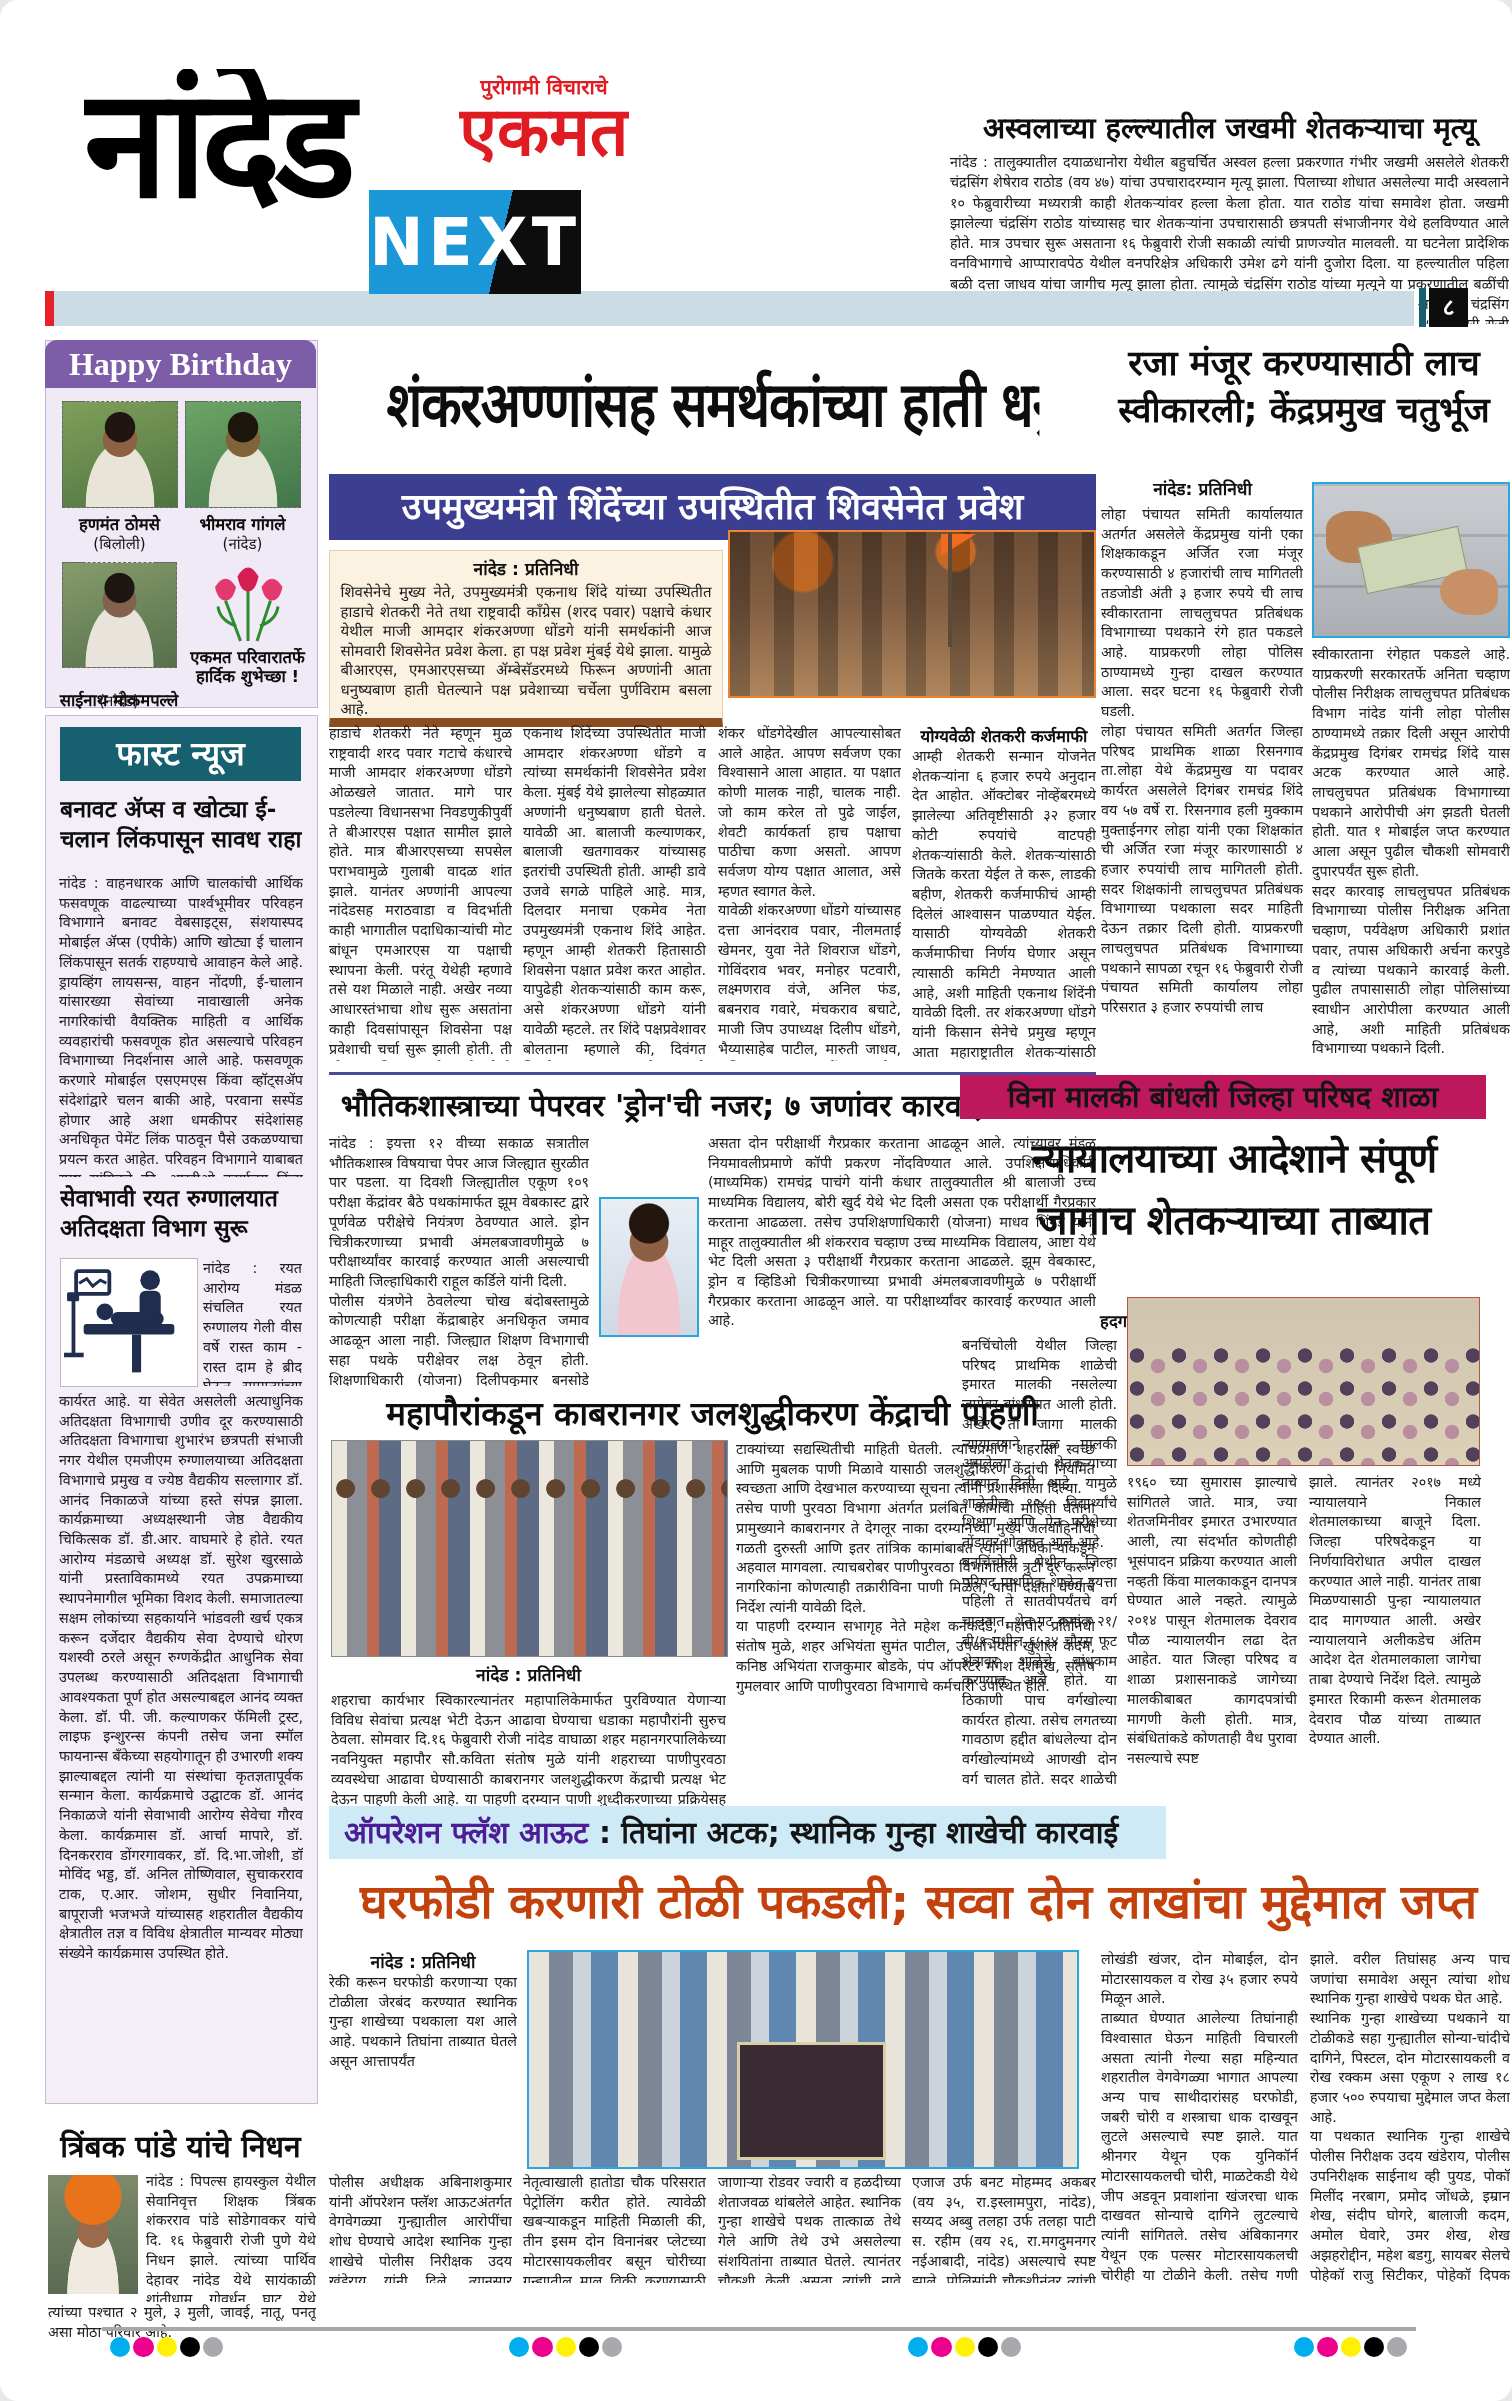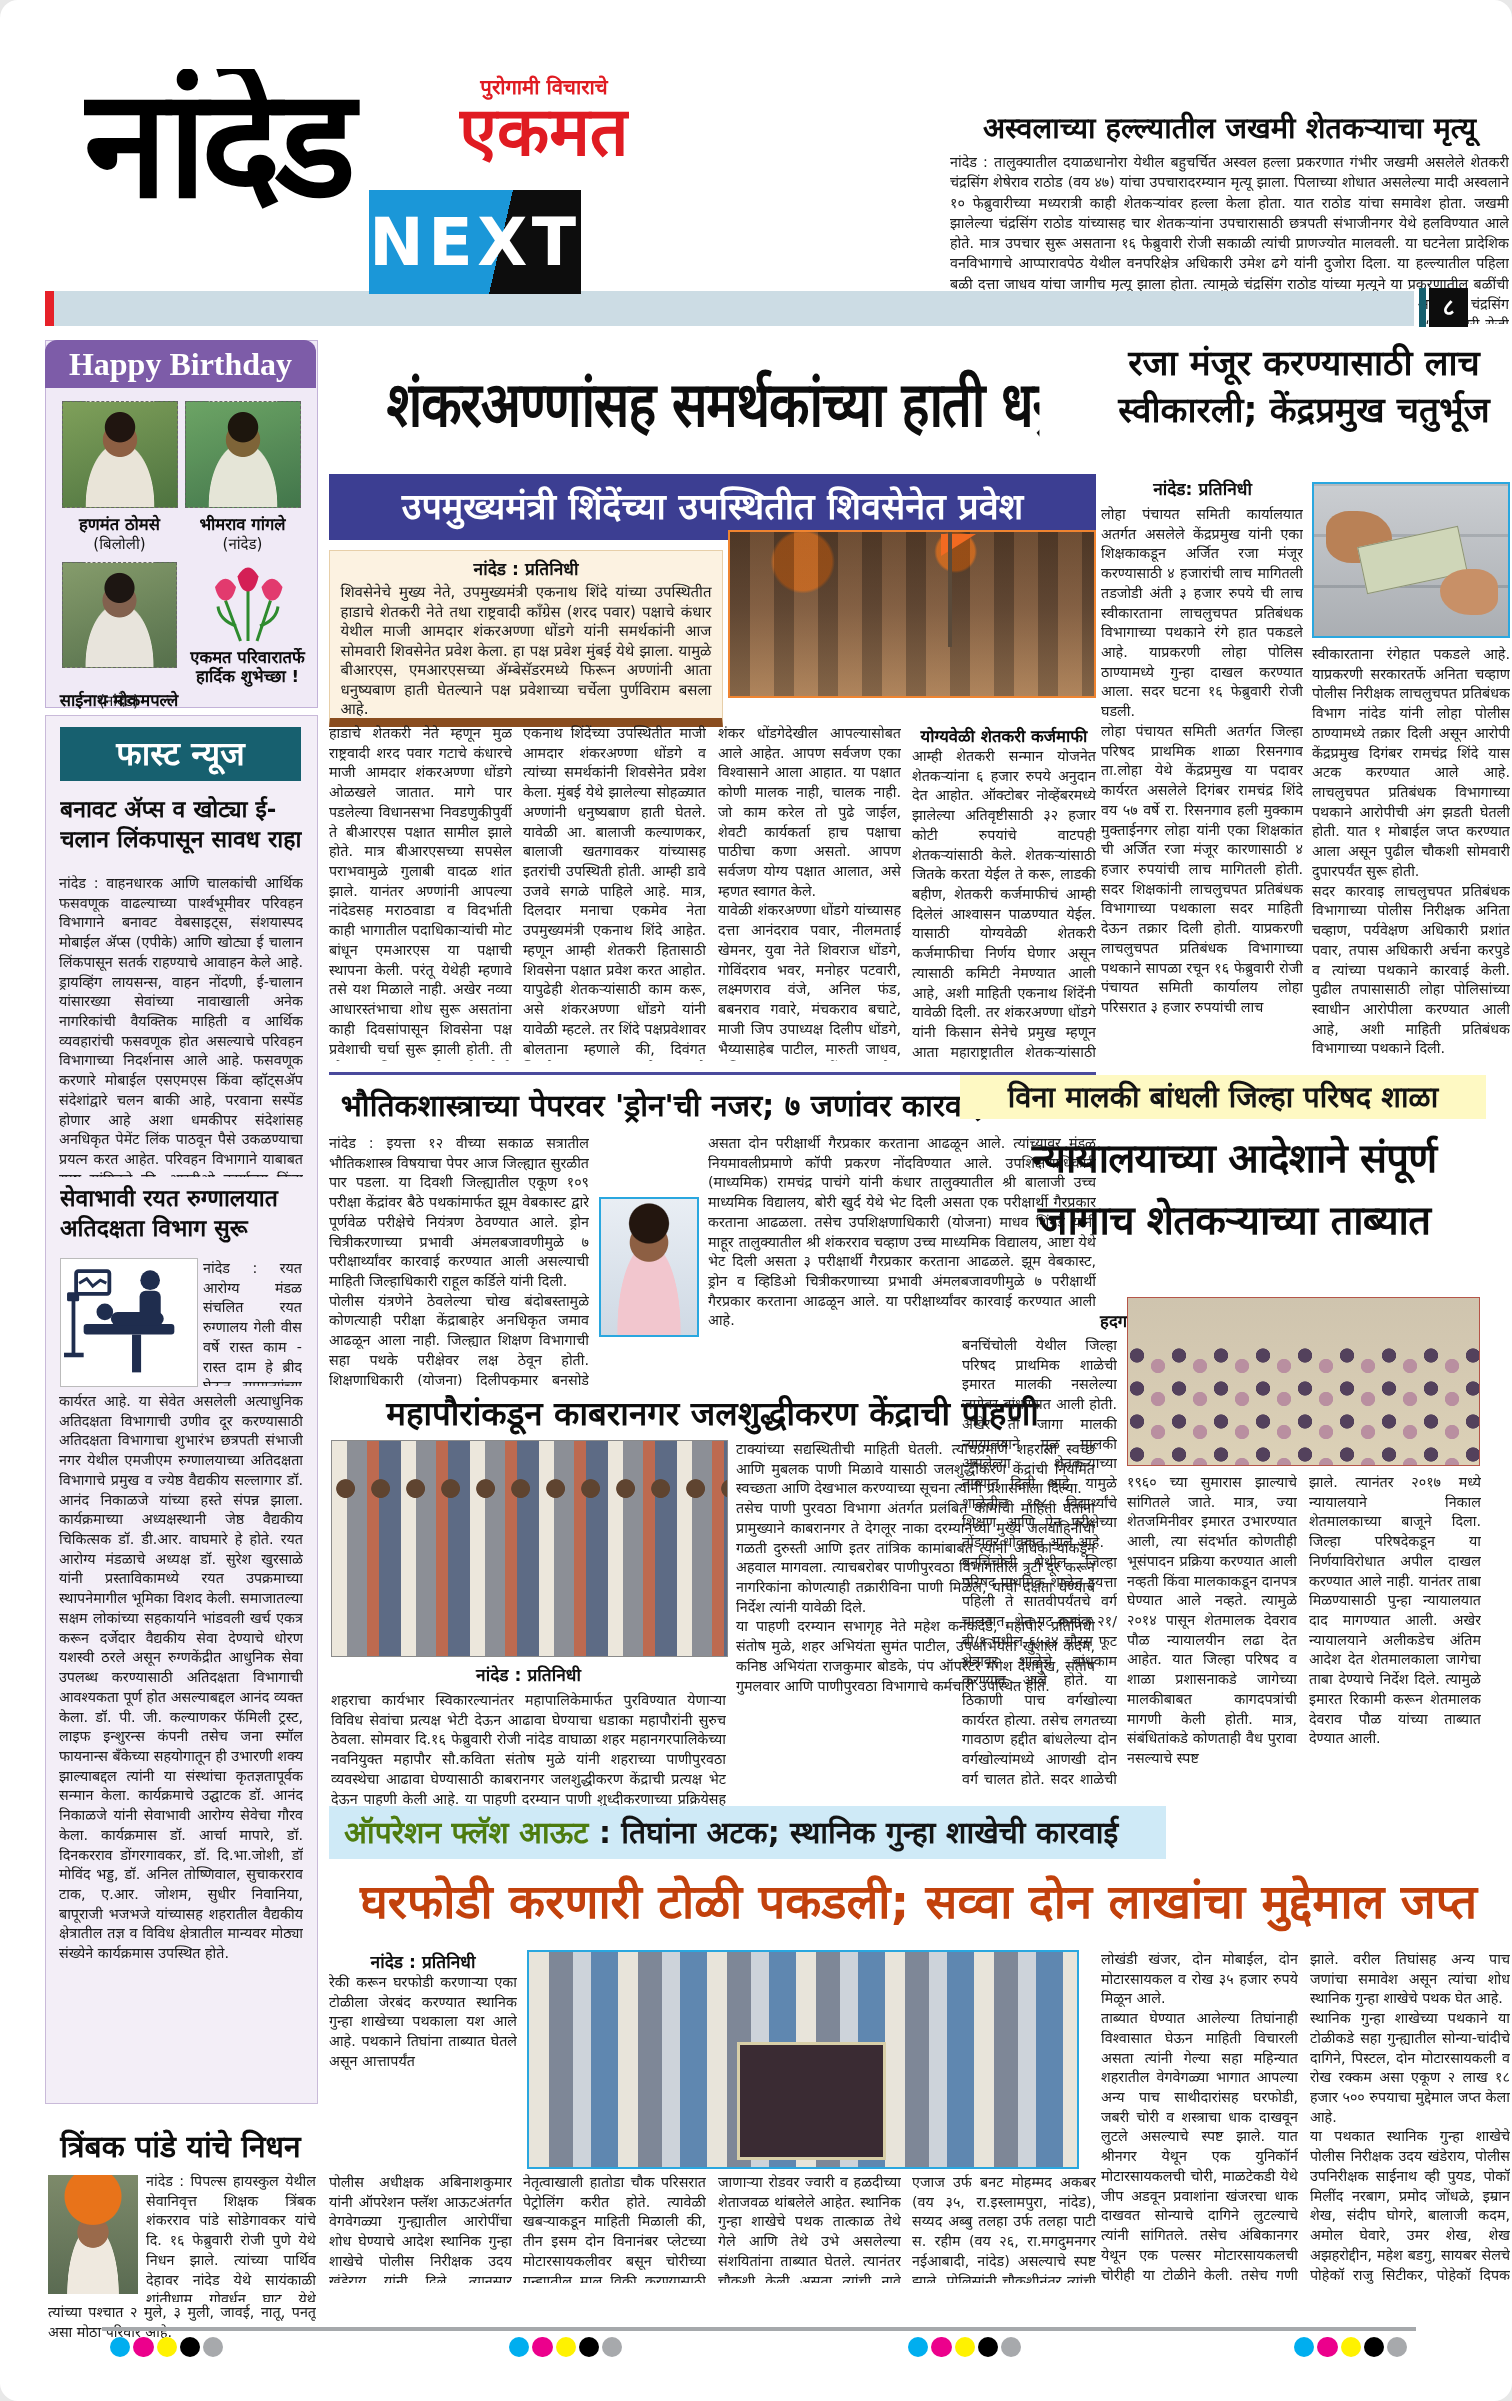--- a/index.html
+++ b/index.html
@@ -21,21 +21,21 @@
   .datebar{background:#ccdce4;}
   
   .bday{background:#f0eaf6;border:0.8px solid #c3b2d8;}
   .bdayhead{background:#7d5ca8;border-radius:12px 12px 0 0;color:#fff;
             font-family:"Liberation Serif",serif;font-weight:bold;font-size:32px;line-height:48px;}
   .fnbox{background:#f3eef7;border:0.8px solid #c9bad9;}
   .fnhead{background:#17606f;color:#fff;font-weight:800;font-size:33px;line-height:54px;}
   .creambox{background:#fcf2e1;border:0.8px solid #e7cfa9;border-bottom:9px solid #8a4d1f;}
   .bluebar{background:#3c3e92;color:#fff;font-weight:800;font-size:36px;line-height:66px;}
   .kicker{background:#cfeaf7;font-weight:800;font-size:30px;line-height:53px;}
-  .kicker .grn{color:#4d7c0f;}
+  .kicker .grn{color:#4c1d95;}
   .redhead{color:#c2410c;font-weight:900;font-size:47px;line-height:78px;}
   .rule{background:#4a4a9c;}
   .grayrule{background:#a5a8ab;}
   
   .ph{border:0.8px solid #8a8a8a;}
   .facephoto{border:0.8px dashed #666;background:
      radial-gradient(circle at 50% 24%, #201510 0 15%, transparent 16%),
      radial-gradient(circle at 50% 36%, #8d5f43 0 19%, transparent 20%),
      radial-gradient(ellipse at 50% 98%, #e9e4d8 0 42%, transparent 43%),
      linear-gradient(160deg,#7fa05a,#4e7340);}
@@ -226,21 +226,21 @@
   <div class="b t" style="left:1101px;top:505px;width:202px;height:560px;">लोहा पंचायत समिती कार्यालयात अतर्गत असलेले केंद्रप्रमुख यांनी एका शिक्षकाकडून अर्जित रजा मंजूर करण्यासाठी ४ हजारांची लाच मागितली तडजोडी अंती ३ हजार रुपये ची लाच स्वीकारताना लाचलुचपत प्रतिबंधक विभागाच्या पथकाने रंगे हात पकडले आहे. याप्रकरणी लोहा पोलिस ठाण्यामध्ये गुन्हा दाखल करण्यात आला. सदर घटना १६ फेब्रुवारी रोजी घडली.
 लोहा पंचायत समिती अतर्गत जिल्हा परिषद प्राथमिक शाळा रिसनगाव ता.लोहा येथे केंद्रप्रमुख या पदावर कार्यरत असलेले दिगंबर रामचंद्र शिंदे वय ५७ वर्षे रा. रिसनगाव हली मुक्काम मुक्ताईनगर लोहा यांनी एका शिक्षकांत ची अर्जित रजा मंजूर कारणासाठी ४ हजार रुपयांची लाच मागितली होती. सदर शिक्षकांनी लाचलुचपत प्रतिबंधक विभागाच्या पथकाला सदर माहिती देऊन तक्रार दिली होती. याप्रकरणी लाचलुचपत प्रतिबंधक विभागाच्या पथकाने सापळा रचून १६ फेब्रुवारी रोजी पंचायत समिती कार्यालय लोहा परिसरात ३ हजार रुपयांची लाच</div>
   <div class="b moneyphoto" style="left:1312px;top:482px;width:194px;height:152px;">
     <div class="hand1"></div>
     <div class="note"></div>
     <div class="hand2"></div>
   </div>
   <div class="b t" style="left:1312px;top:645px;width:198px;height:420px;">स्वीकारताना रंगेहात पकडले आहे. याप्रकरणी सरकारतर्फे अनिता चव्हाण पोलीस निरीक्षक लाचलुचपत प्रतिबंधक विभाग नांदेड यांनी लोहा पोलीस ठाण्यामध्ये तक्रार दिली असून आरोपी केंद्रप्रमुख दिगंबर रामचंद्र शिंदे यास अटक करण्यात आले आहे. लाचलुचपत प्रतिबंधक विभागाच्या पथकाने आरोपीची अंग झडती घेतली होती. यात १ मोबाईल जप्त करण्यात आला असून पुढील चौकशी सोमवारी दुपारपर्यंत सुरू होती.
 सदर कारवाइ लाचलुचपत प्रतिबंधक विभागाच्या पोलीस निरीक्षक अनिता चव्हाण, पर्यवेक्षण अधिकारी प्रशांत पवार, तपास अधिकारी अर्चना करपुडे व त्यांच्या पथकाने कारवाई केली. पुढील तपासासाठी लोहा पोलिसांच्या स्वाधीन आरोपीला करण्यात आली आहे, अशी माहिती प्रतिबंधक विभागाच्या पथकाने दिली.</div>
 
-  <div class="b ctr nw" style="left:960px;top:1075px;width:526px;height:44px;background:#fef9c3;font-weight:800;font-size:29px;line-height:44px;">विना मालकी बांधली जिल्हा परिषद शाळा</div>
+  <div class="b ctr nw" style="left:960px;top:1075px;width:526px;height:44px;background:#be185d;font-weight:800;font-size:29px;line-height:44px;">विना मालकी बांधली जिल्हा परिषद शाळा</div>
   <div class="b hl ctr" style="left:958px;top:1127px;width:552px;height:151px;font-size:40px;line-height:1.55;white-space:pre-line;letter-spacing:-0.8px;">न्यायालयाच्या आदेशाने संपूर्ण
 जागाच शेतकऱ्याच्या ताब्यात</div>
   <div class="b byline nw" style="left:996px;top:1309px;width:166px;text-align:right;font-size:16.6px;margin-left:48px;">हदगाव : प्रतिनिधी</div>
   <div class="b t" style="left:962px;top:1336px;width:155px;height:449px;">बनचिंचोली येथील जिल्हा परिषद प्राथमिक शाळेची इमारत मालकी नसलेल्या जागेवर बांधण्यात आली होती. अखेर ती जागा मालकी न्यायालयाने मूळ मालकी असलेल्या शेतकऱ्याच्या ताब्यात दिली आहे. यामुळे शाळेतील १२८ विद्यार्थ्यांचे शिक्षण आणि ऐन परीक्षेच्या तोंडावर धोक्यात आले आहे.
 बनचिंचोली येथील जिल्हा परिषद प्राथमिक शाळेत इयत्ता पहिली ते सातवीपर्यंतचे वर्ग चालतात. शेत गट क्रमांक २१/बी/१ मधील ६५३४ चौरस फूट क्षेत्रावर शाळेचे बांधकाम करण्यात आले होते. या ठिकाणी पाच वर्गखोल्या कार्यरत होत्या. तसेच लगतच्या गावठाण हद्दीत बांधलेल्या दोन वर्गखोल्यांमध्ये आणखी दोन वर्ग चालत होते. सदर शाळेची स्थापना सुमारे</div>
   <div class="b schoolphoto" style="left:1127px;top:1297px;width:351px;height:167px;">
     <div class="kids"></div>
   </div>
   <div class="b t" style="left:1127px;top:1473px;width:170px;height:312px;">१९६० च्या सुमारास झाल्याचे सांगितले जाते. मात्र, ज्या शेतजमिनीवर इमारत उभारण्यात आली, त्या संदर्भात कोणतीही भूसंपादन प्रक्रिया करण्यात आली नव्हती किंवा मालकाकडून दानपत्र घेण्यात आले नव्हते. त्यामुळे २०१४ पासून शेतमालक देवराव पौळ न्यायालयीन लढा देत आहेत. यात जिल्हा परिषद व शाळा प्रशासनाकडे जागेच्या मालकीबाबत कागदपत्रांची मागणी केली होती. मात्र, संबंधितांकडे कोणताही वैध पुरावा नसल्याचे स्पष्ट</div>
   <div class="b t" style="left:1309px;top:1473px;width:172px;height:312px;">झाले. त्यानंतर २०१७ मध्ये न्यायालयाने निकाल शेतमालकाच्या बाजूने दिला. जिल्हा परिषदेकडून या निर्णयाविरोधात अपील दाखल करण्यात आले नाही. यानंतर ताबा मिळण्यासाठी पुन्हा न्यायालयात दाद मागण्यात आली. अखेर न्यायालयाने अलीकडेच अंतिम आदेश देत शेतमालकाला जागेचा ताबा देण्याचे निर्देश दिले. त्यामुळे इमारत रिकामी करून शेतमालक देवराव पौळ यांच्या ताब्यात देण्यात आली.</div>

